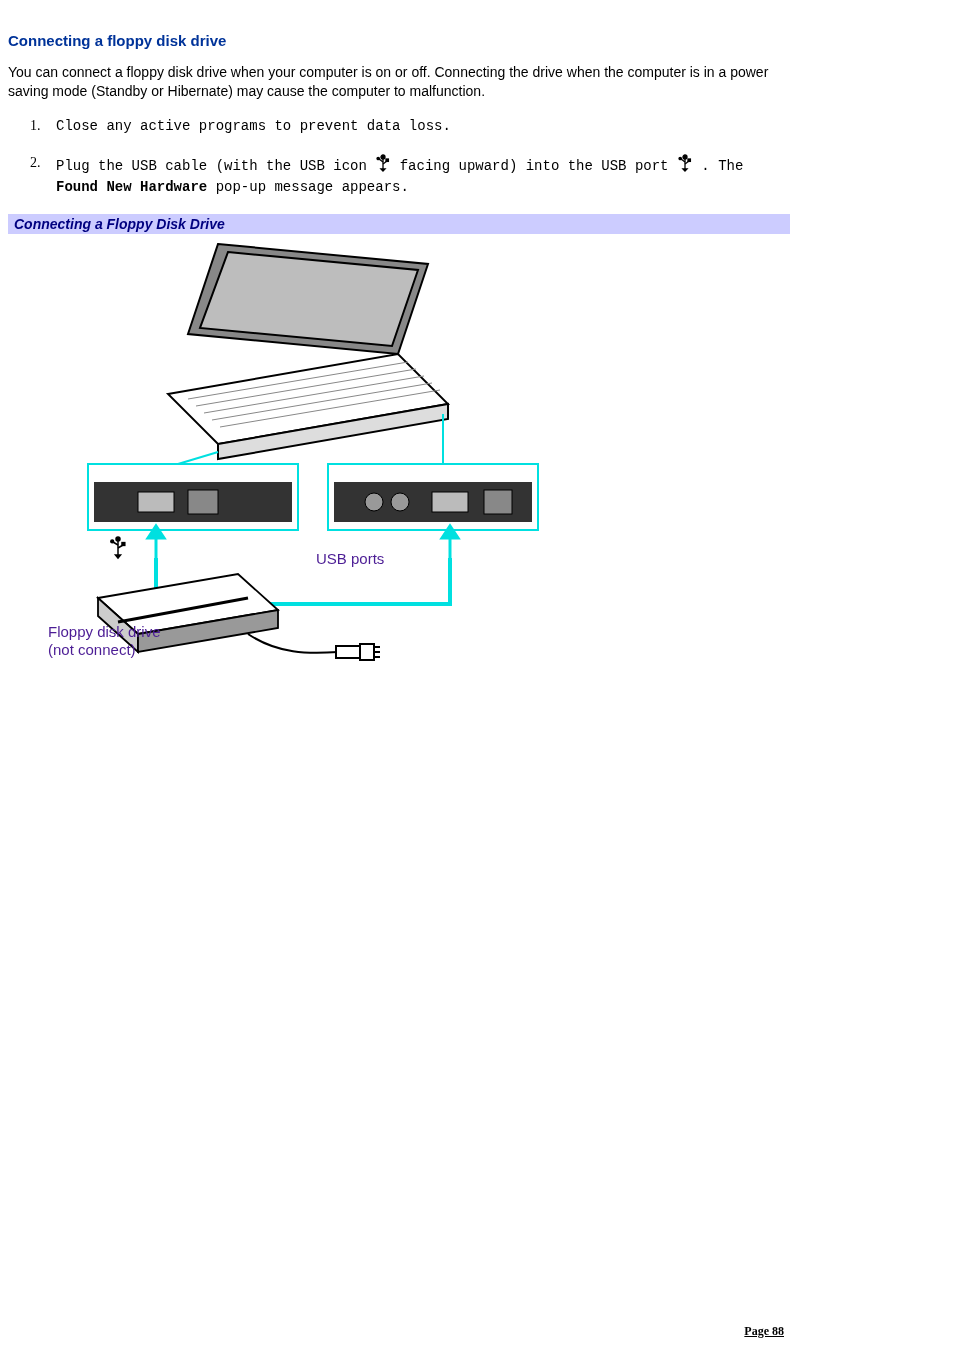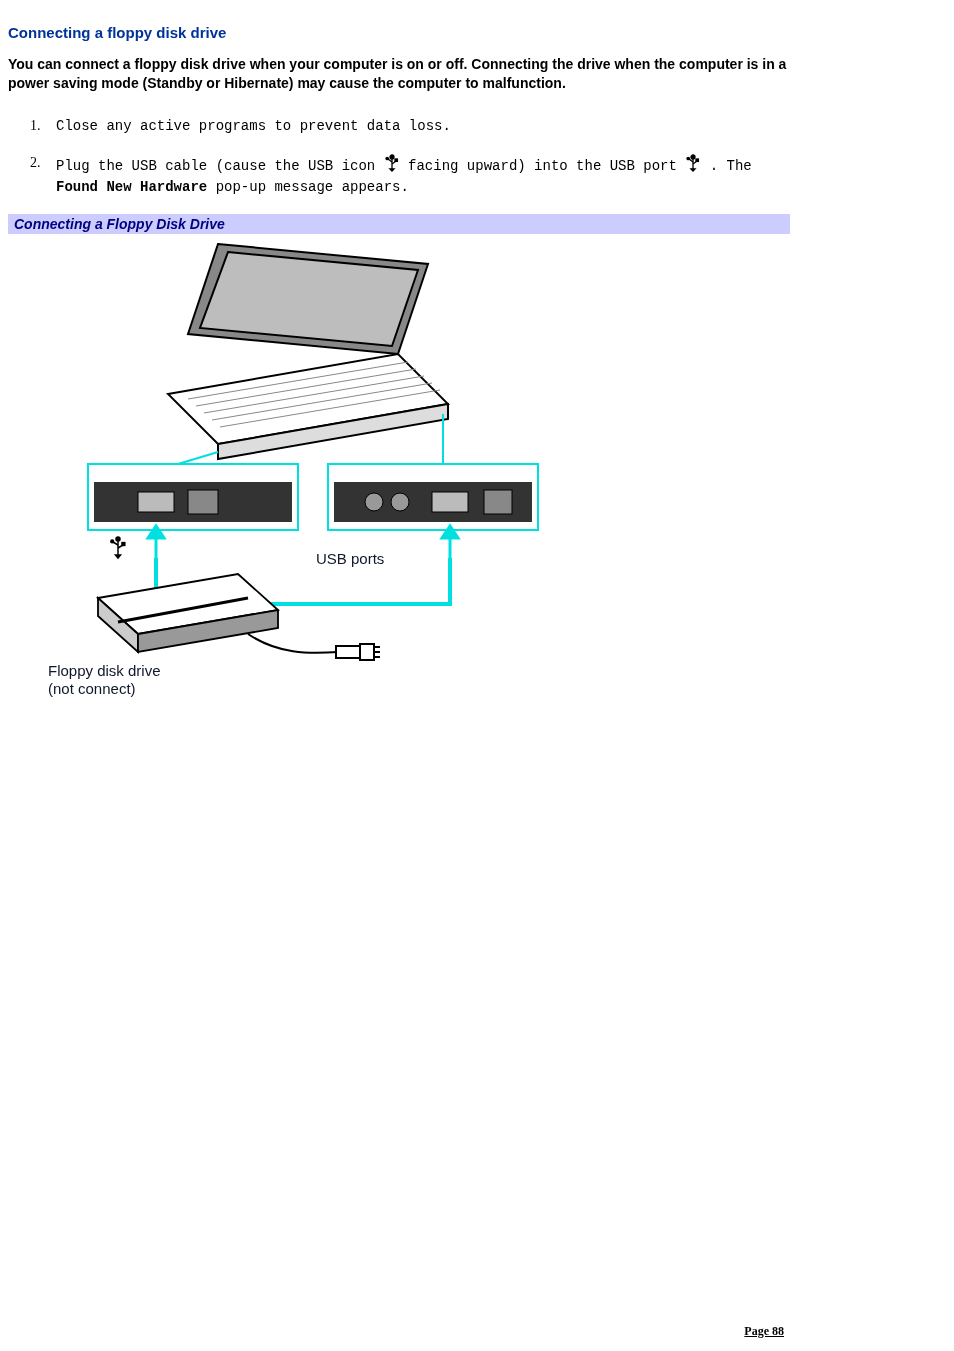--- a/index.html
+++ b/index.html
@@ -8,33 +8,32 @@
     font-family: Verdana, Arial, sans-serif;
     font-size: 14px;
     color: #000;
     background: #fff;
   }
   .page {
     width: 798px;
     min-height: 1351px;
     position: relative;
     box-sizing: border-box;
-    padding: 24px 8px 8px 8px;
+    padding: 32px 8px 8px 8px;
   }
   .section-title {
     color: #003399;
     font-weight: bold;
     font-size: 15px;
     margin-bottom: 14px;
   }
   .body-text {
     font-size: 14px;
     line-height: 1.35;
-    margin-bottom: 24px;
-    font-weight: bold;
+    margin-bottom: 16px;
   }
   .sub-title {
     font-weight: bold;
     font-size: 14px;
     margin-bottom: 14px;
   }
   ol.steps {
     margin: 0 0 10px 0;
     padding: 0 0 0 48px;
     list-style: none;
@@ -87,39 +86,39 @@
     font-size: 12px;
     font-weight: bold;
     text-decoration: underline;
   }
   
   .fig-lbl {
     position: absolute;
     font-family: Arial, sans-serif;
     font-size: 15px;
     line-height: 1.15;
-    color: #0f172a;
+    color: #4c1d95;
   }
 </style>
 </head>
 <body>
 
 <div class="page">
 
   <div class="section-title">Connecting a floppy disk drive</div>
 
   <div class="body-text">You can connect a floppy disk drive when your computer is on or off. Connecting the drive when the computer is in a power saving mode (Standby or Hibernate) may cause the computer to malfunction.</div>
 
 
   <ol class="steps">
     <li>
       <span>Close any active programs to prevent data loss.</span>
     </li>
     <li>
-      <span>Plug the USB cable (cause the USB icon </span>
+      <span>Plug the USB cable (with the USB icon </span>
       <span class="usb-icon">
         <svg width="16" height="18" viewBox="0 0 16 18">
           <g stroke="#000" stroke-width="1.3" fill="none">
             <circle cx="8" cy="3" r="2" fill="#000"></circle>
             <line x1="8" y1="5" x2="8" y2="16"></line>
             <path d="M8 8 L4 5"></path>
             <circle cx="3.2" cy="4.5" r="1.2" fill="#000"></circle>
             <path d="M8 10 L12 7"></path>
             <rect x="11" y="5" width="2.4" height="2.4" fill="#000"></rect>
             <path d="M6 15 L8 17 L10 15 Z" fill="#000"></path>
@@ -227,21 +226,21 @@
         <rect x="288" y="412" width="24" height="12" fill="#fff" stroke="#000"></rect>
         <rect x="312" y="410" width="14" height="16" fill="#fff" stroke="#000"></rect>
         <line x1="326" y1="413" x2="332" y2="413"></line>
         <line x1="326" y1="418" x2="332" y2="418"></line>
         <line x1="326" y1="423" x2="332" y2="423"></line>
       </g>
     </svg>
 
     <div class="fig-lbl" style="left:268px; top:316px;">USB ports</div>
 
-    <div class="fig-lbl" style="left:0px; top:428px;">
+    <div class="fig-lbl" style="left:0px; top:389px;">
       <span>Floppy disk drive</span><br>
       <span>(not connect)</span>
     </div>
   </div>
 
   <div class="page-number">Page 88</div>
 
 </div>
 
 </body></html>

